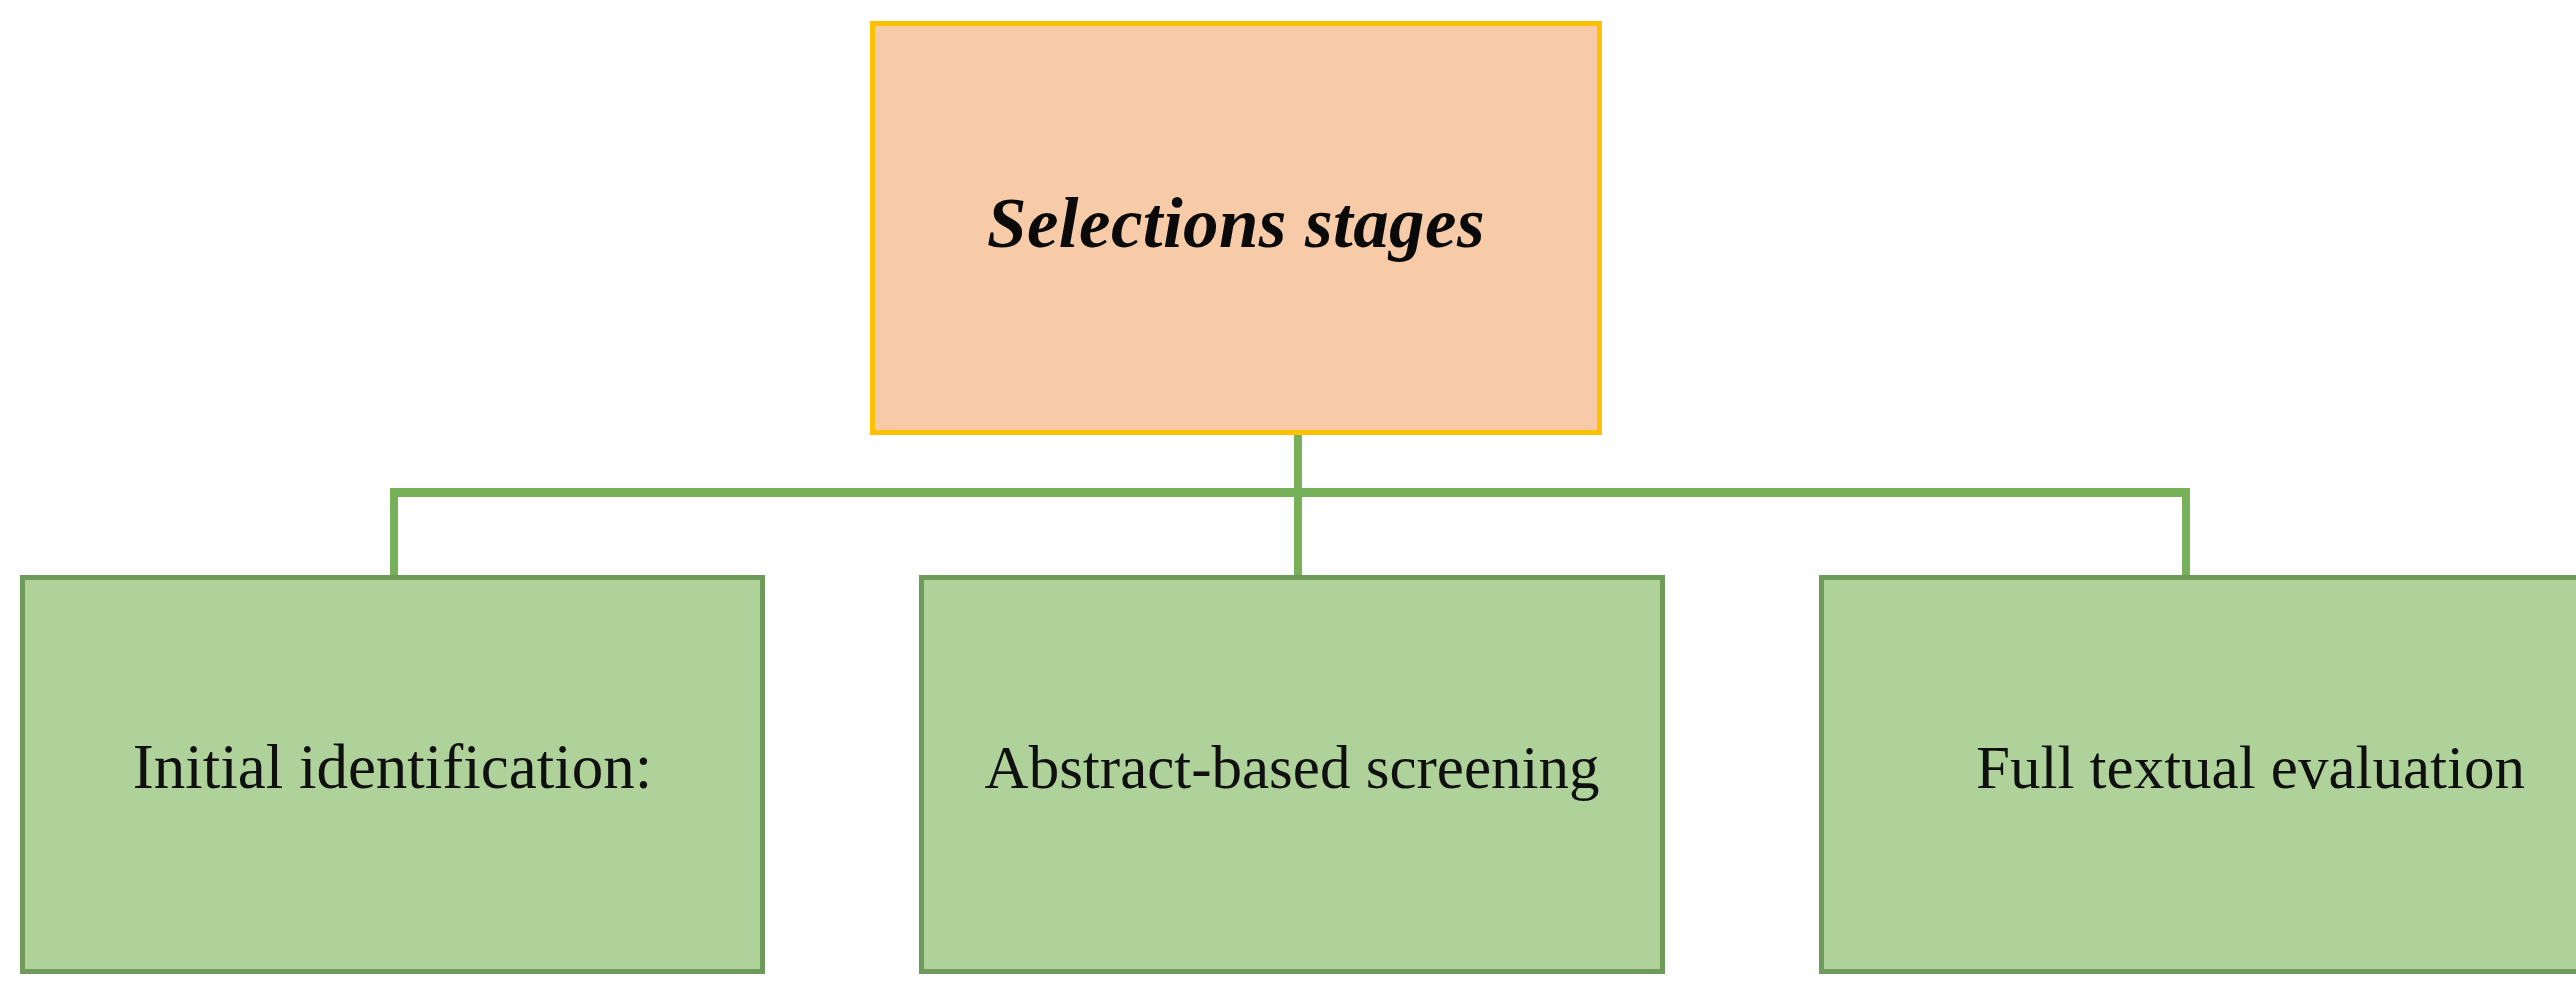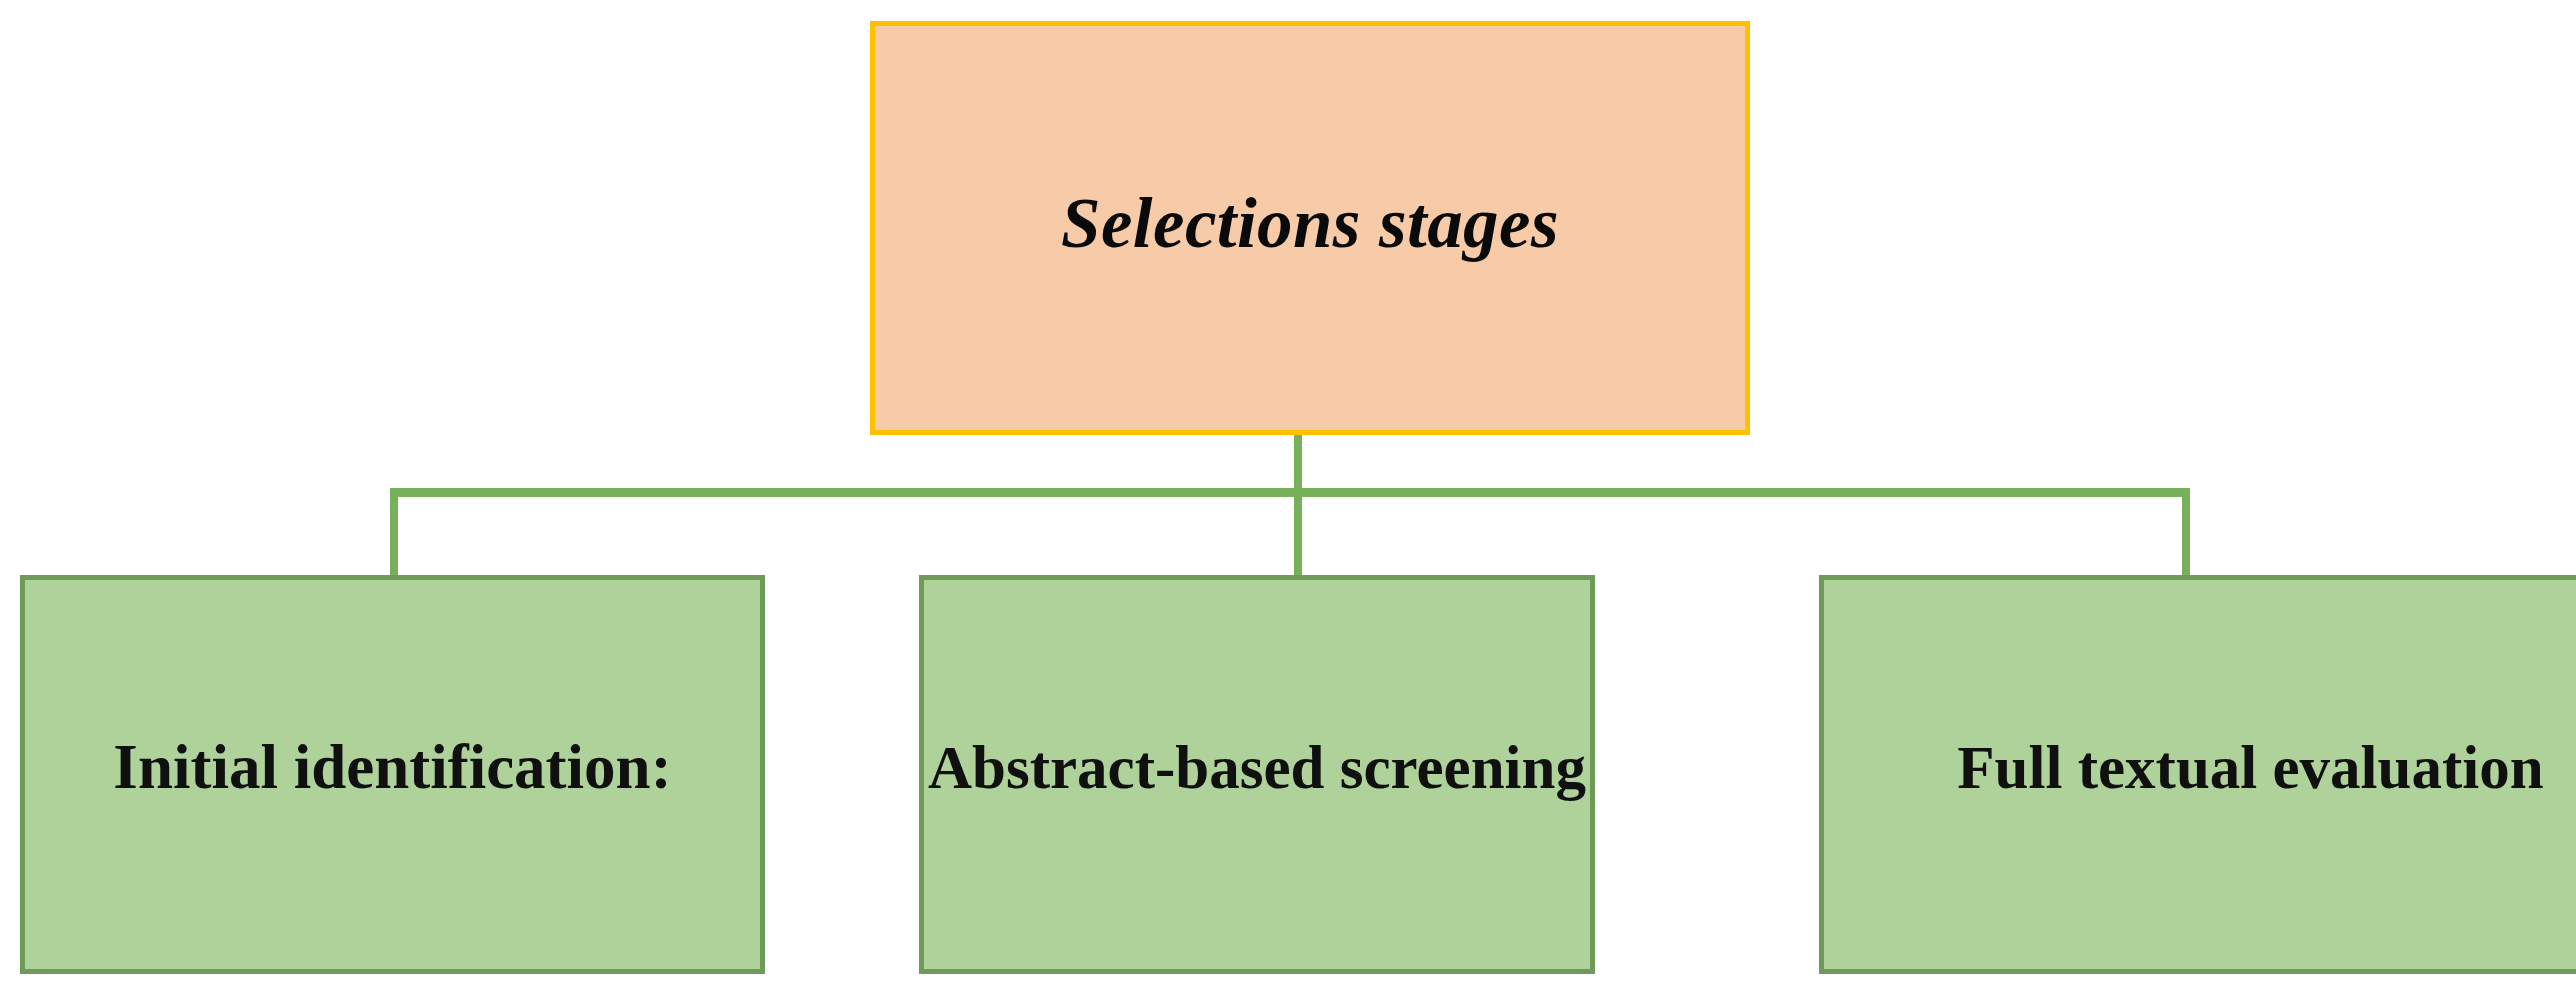--- a/index.html
+++ b/index.html
@@ -17,21 +17,21 @@
     height: 991px;
     background: #ffffff;
     overflow: hidden;
   }
 
   
   .root-node {
     position: absolute;
     left: 870px;
     top: 21px;
-    width: 880px;
+    width: 732px;
     height: 414px;
     box-sizing: border-box;
     background: #f8cba8;
     border: 5.8px solid #ffc000;
     display: flex;
     align-items: center;
     justify-content: center;
     z-index: 3;
   }
   .root-label {
@@ -90,27 +90,27 @@
     height: 399px;
     box-sizing: border-box;
     background: #afd29b;
     border: 5px solid #6e9a5a;
     display: flex;
     align-items: center;
     justify-content: center;
     z-index: 2;
   }
   .leaf-node.n1 { left: 20px;   width: 745px; }
-  .leaf-node.n2 { left: 919px; width: 676px; }
+  .leaf-node.n2 { left: 919px; width: 746px; }
   .leaf-node.n3 { left: 1819px; width: 863px; }
 
   .leaf-label {
     font-family: "Liberation Serif", "DejaVu Serif", serif;
     font-style: normal;
-    font-weight: bold;
+    font-weight: normal;
     font-size: 63px;
     line-height: 1;
     color: #101010;
     white-space: nowrap;
     transform: translateY(-6.6px);
   }
   .leaf-node.n2 .leaf-label { font-size: 61px; }
   .leaf-node.n3 .leaf-label { font-size: 61px; }
 </style>
 </head>

